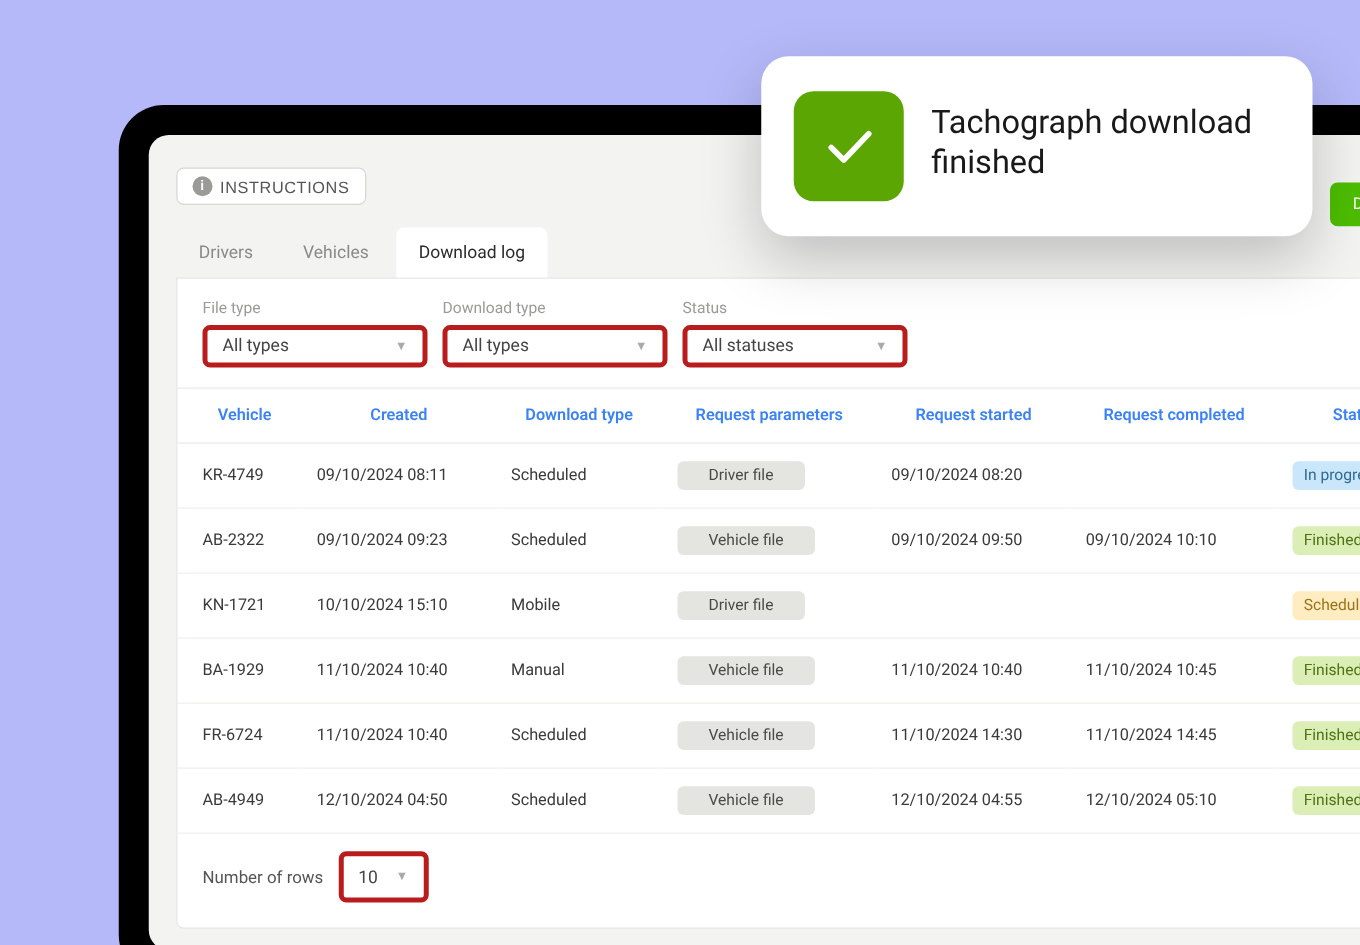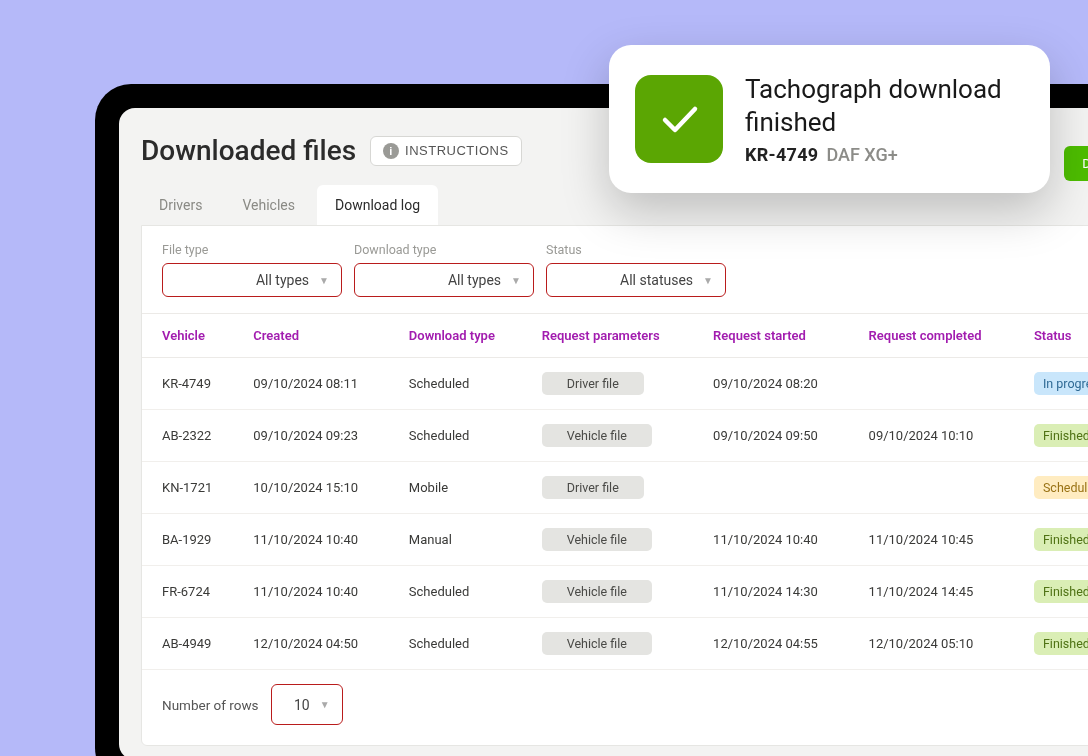--- a/index.html
+++ b/index.html
@@ -108,45 +108,45 @@
     flex-direction: column;
     gap: 6px;
   }
   .filter-label {
     font-size: 12.5px;
     color: #9a9a96;
   }
   .select {
     display: flex;
     align-items: center;
-    justify-content: flex-end;
+    justify-content: space-between;
     gap: 10px;
     min-width: 180px;
     height: 34px;
     padding: 0 12px;
-    border: 1px solid #b91c1c;
+    border: 4px solid #b91c1c;
     border-radius: 6px;
     background: #fff;
     font-size: 14px;
     color: #444;
     cursor: pointer;
   }
   .select .chev {
     font-size: 10px;
     color: #aaa;
   }
   table {
     width: 100%;
     border-collapse: collapse;
     font-size: 13px;
   }
   thead th {
-    text-align: left;
+    text-align: center;
     font-weight: 600;
-    color: #a21caf;
+    color: #3b82f6;
     padding: 14px 12px;
     border-bottom: 1px solid #eceae7;
   }
   thead th:first-child { padding-left: 20px; }
   tbody td {
     padding: 14px 12px;
     border-bottom: 1px solid #f1efec;
     color: #3a3a38;
     vertical-align: middle;
     white-space: nowrap;
@@ -222,21 +222,20 @@
     margin-left: 4px;
   }
 </style>
 </head>
 <body>
 
 <div class="device-frame">
   <div class="screen">
 
     <div class="page-header">
-      <h1 class="page-title">Downloaded files</h1>
       <button class="instructions-btn">
         <span class="info-icon">i</span>
         <span>INSTRUCTIONS</span>
       </button>
       <div class="download-btn">
         <span>DOWNLOAD</span>
       </div>
     </div>
 
     <div class="tabs">
@@ -354,18 +353,14 @@
 </div>
 
 <div class="toast">
   <div class="toast-icon">
     <svg width="48" height="48" viewBox="0 0 48 48">
       <path d="M10 25 L20 35 L40 14" stroke="#fff" stroke-width="4.5" fill="none" stroke-linecap="round" stroke-linejoin="round"></path>
     </svg>
   </div>
   <div>
     <div class="toast-title">Tachograph download finished</div>
-    <div class="toast-sub">
-      <span class="plate">KR-4749</span>
-      <span class="model">DAF XG+</span>
-    </div>
   </div>
 </div>
 
 </body></html>

